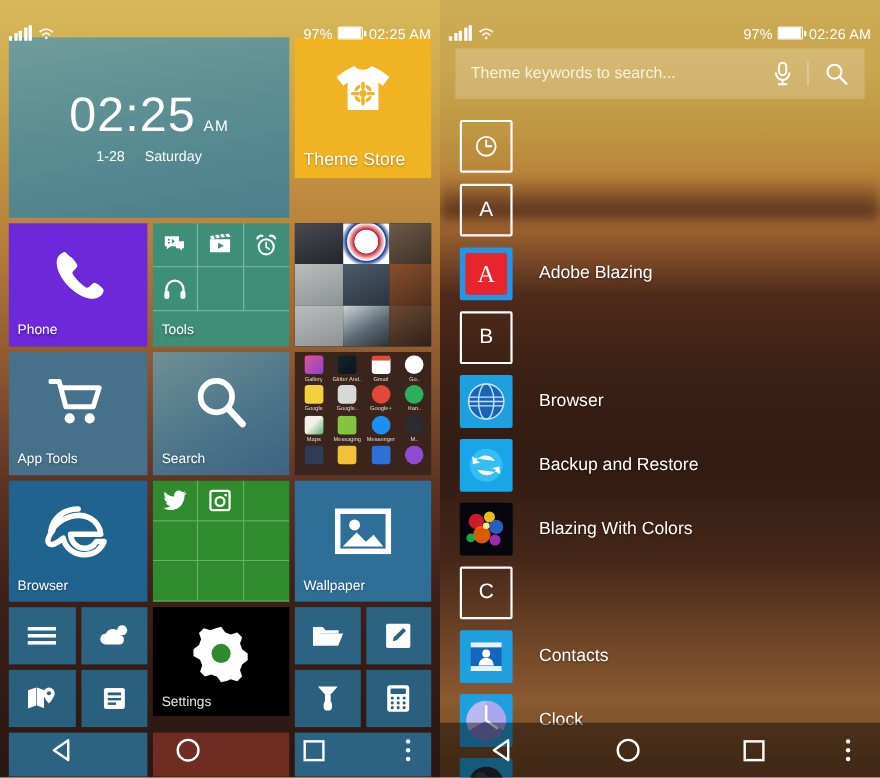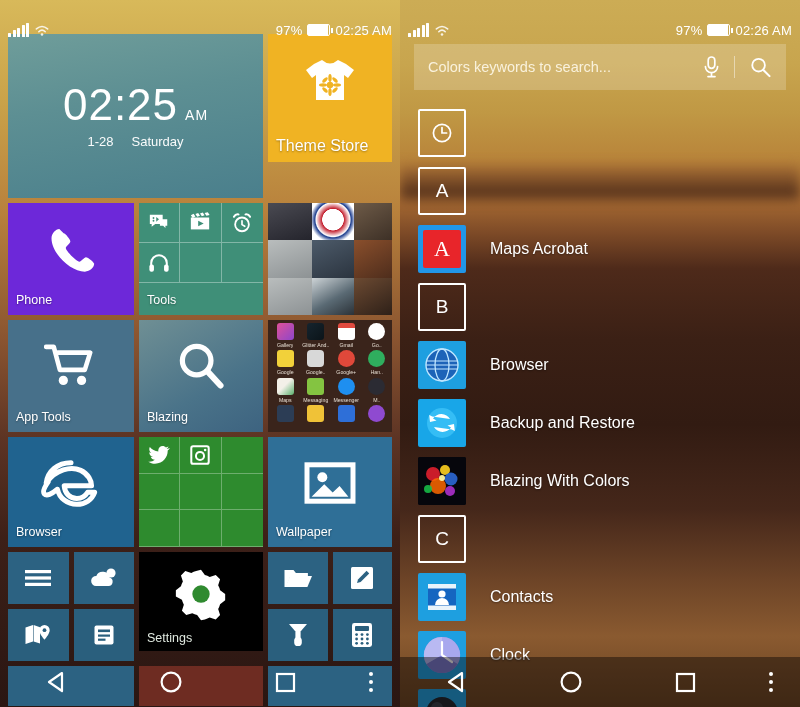--- a/index.html
+++ b/index.html
@@ -305,21 +305,21 @@
           <div class="tlabel">App Tools</div>
         </div>
 
         <div class="tile t-search">
           <div class="ticon" style="padding-bottom:20px;">
             <svg width="52" height="52" viewBox="0 0 24 24">
               <circle cx="10" cy="9.5" r="6.6" fill="none" stroke="#fff" stroke-width="2.4"></circle>
               <path d="M15 14.5 L21 21" stroke="#fff" stroke-width="2.8" stroke-linecap="round"></path>
             </svg>
           </div>
-          <div class="tlabel">Blazing</div>
+          <div class="tlabel">Search</div>
         </div>
 
         <div class="tile t-drawer">
           <div class="drawergrid">
             <div class="dapp">
               <span class="dicon" style="background:linear-gradient(135deg,#e0519a,#8d46c9);"></span>
               <span class="dname">Gallery</span>
               </div>
             <div class="dapp">
               <span class="dicon" style="background:linear-gradient(135deg,#16242e,#0b1419);"></span>
@@ -584,21 +584,21 @@
       <div class="sb-right">
         <span class="sb-pct">97%</span>
         <span class="batt">
             <b></b>
           </span>
         <span class="sb-time">02:26 AM</span>
       </div>
     </div>
 
     <div class="searchbar">
-      <span class="sph">Colors keywords to search...</span>
+      <span class="sph">Theme keywords to search...</span>
       <svg width="17" height="24" viewBox="0 0 17 24">
         <rect x="5.2" y="2" width="6.6" height="11.4" rx="3.3" fill="none" stroke="#fff" stroke-width="1.7"></rect>
         <path d="M2.4 11.6 a6.1 6.1 0 0 0 12.2 0" fill="none" stroke="#fff" stroke-width="1.7" stroke-linecap="round"></path>
         <path d="M8.5 17.8 V21.4 M5 21.6 H12" stroke="#fff" stroke-width="1.7" stroke-linecap="round"></path>
       </svg>
       <span class="divider"></span>
       <svg width="23" height="23" viewBox="0 0 24 24">
         <circle cx="10" cy="9.6" r="6.6" fill="none" stroke="#fff" stroke-width="1.9"></circle>
         <path d="M15 14.6 L21.4 21" stroke="#fff" stroke-width="2.2" stroke-linecap="round"></path>
       </svg>
@@ -618,21 +618,21 @@
       <div class="approw sechead">
         <span class="aicon">A</span>
       </div>
 
       <div class="approw">
         <span class="aicon" style="background:#2196e8;">
           <span style="display:block;width:38px;height:38px;background:#e8252a;border-radius:2px;position:relative;">
             <span style="position:absolute;inset:0;display:flex;align-items:center;justify-content:center;color:#fff;font-size:22px;font-family:'Liberation Serif',serif;">A</span>
           </span>
         </span>
-        <span class="aname">Maps Acrobat</span>
+        <span class="aname">Adobe Blazing</span>
       </div>
 
       <div class="approw sechead">
         <span class="aicon">B</span>
       </div>
 
       <div class="approw">
         <span class="aicon" style="background:#1e9fe0;">
           <svg width="40" height="40" viewBox="0 0 40 40">
             <circle cx="20" cy="20" r="16" fill="#1c63b8"></circle>

